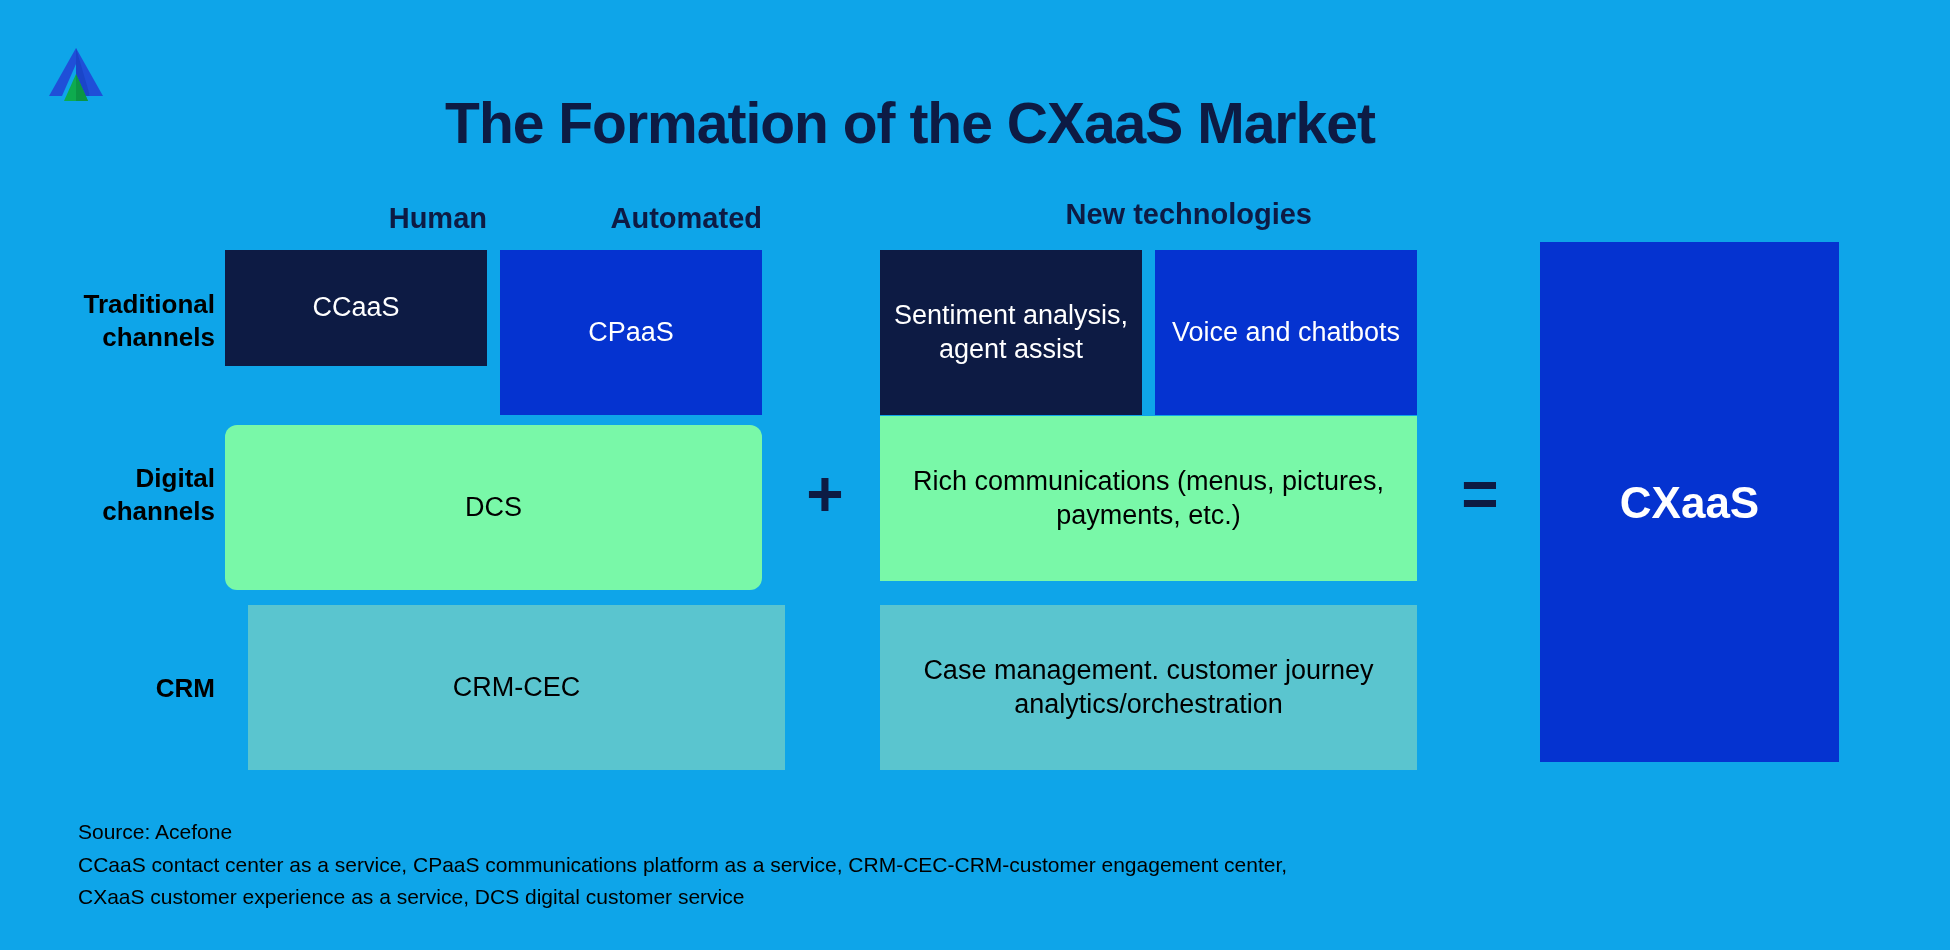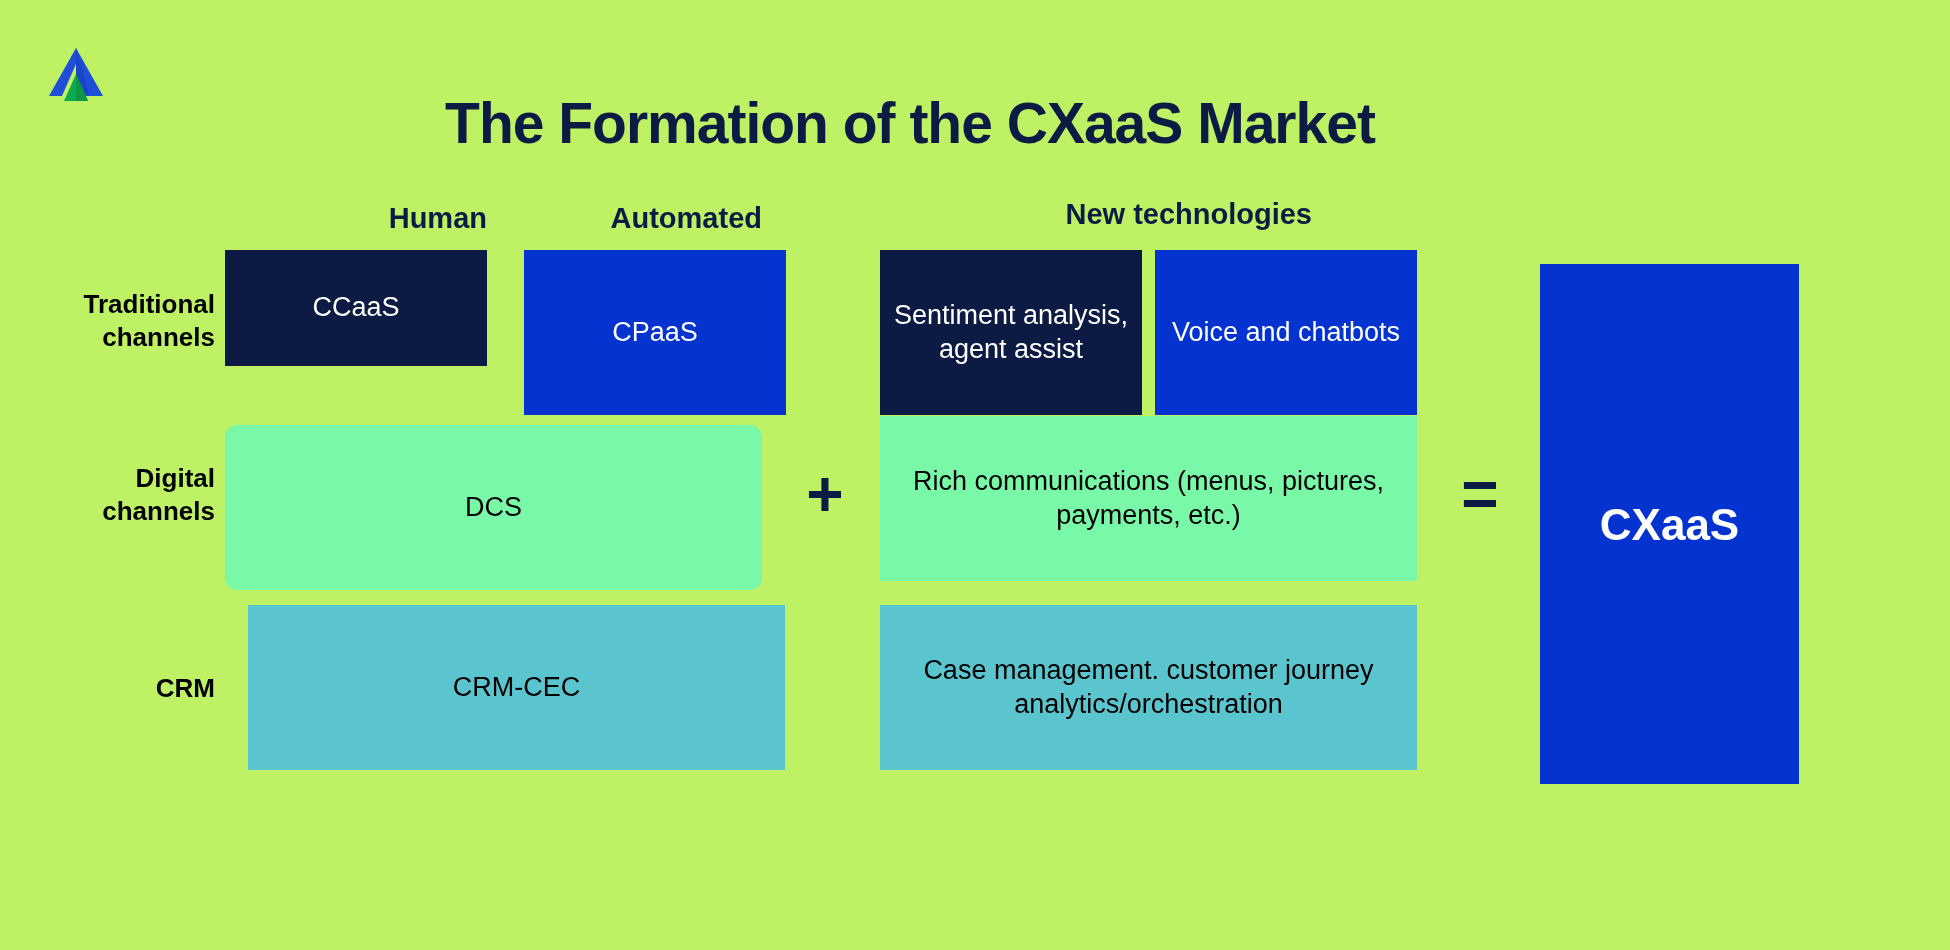--- a/index.html
+++ b/index.html
@@ -7,21 +7,21 @@
     width: 1950px;
     height: 950px;
     background: #ffffff;
     font-family: "Liberation Sans", sans-serif;
     overflow: hidden;
   }
   #stage {
     position: relative;
     width: 1950px;
     height: 950px;
-    background: #bef264;
+    background: #0ea5e9;
   }
 
   
   #logo {
     position: absolute;
     left: 46px;
     top: 46px;
     width: 60px;
     height: 56px;
   }
@@ -80,34 +80,34 @@
     padding: 6px 10px;
   }
   .box.navy   { background: #0d1b44; color: #ffffff; }
   .box.blue   { background: #0533d0; color: #ffffff; }
   .box.green  { background: #79f8a8; color: #000000; }
   .box.teal   { background: #5ac5cf; color: #000000; }
   .box.result { background: #0533d0; color: #ffffff; font-size: 44px; font-weight: bold; }
 
   
   #box-ccaas     { left: 225px;  top: 250px; width: 262px; height: 116px; }
-  #box-cpaas     { left: 500px;  top: 250px; width: 262px; height: 165px; margin-left: 24px; }
+  #box-cpaas     { left: 500px;  top: 250px; width: 262px; height: 165px; }
   #box-sentiment { left: 880px;  top: 250px; width: 262px; height: 165px; }
   #box-voice     { left: 1155px; top: 250px; width: 262px; height: 165px; }
 
   
   #box-dcs       { left: 225px;  top: 425px; width: 537px; height: 165px; border-radius: 12px; }
   #box-rich      { left: 880px;  top: 416px; width: 537px; height: 165px; }
 
   
   #box-crmcec    { left: 225px;  top: 605px; width: 537px; height: 165px; margin-left: 23px; }
   #box-case      { left: 880px;  top: 605px; width: 537px; height: 165px; }
 
   
-  #box-cxaas     { left: 1540px; top: 264px; width: 259px; height: 520px; text-align: center; }
+  #box-cxaas     { left: 1540px; top: 242px; width: 299px; height: 520px; text-align: center; }
 
   
   .operator {
     position: absolute;
     color: #0d1b44;
     font-weight: bold;
     text-align: center;
     font-family: "Liberation Sans", sans-serif;
   }
   #op-plus   { left: 780px;  top: 462px; width: 90px;  font-size: 64px; line-height: 1; }
@@ -165,14 +165,19 @@
   <div class="box green" id="box-rich">Rich communications (menus, pictures, payments, etc.)</div>
 
   <div class="box teal" id="box-crmcec">CRM-CEC</div>
   <div class="box teal" id="box-case">Case management. customer journey analytics/orchestration</div>
 
   <div class="operator" id="op-plus">+</div>
   <div class="operator" id="op-equals">=</div>
 
   <div class="box result" id="box-cxaas">CXaaS</div>
 
+  <div id="footnote">
+    <div>Source: Acefone</div>
+    <div>CCaaS contact center as a service, CPaaS communications platform as a service, CRM-CEC-CRM-customer engagement center,</div>
+    <div>CXaaS customer experience as a service, DCS digital customer service</div>
+  </div>
 
 </div>
 
 </body></html>

